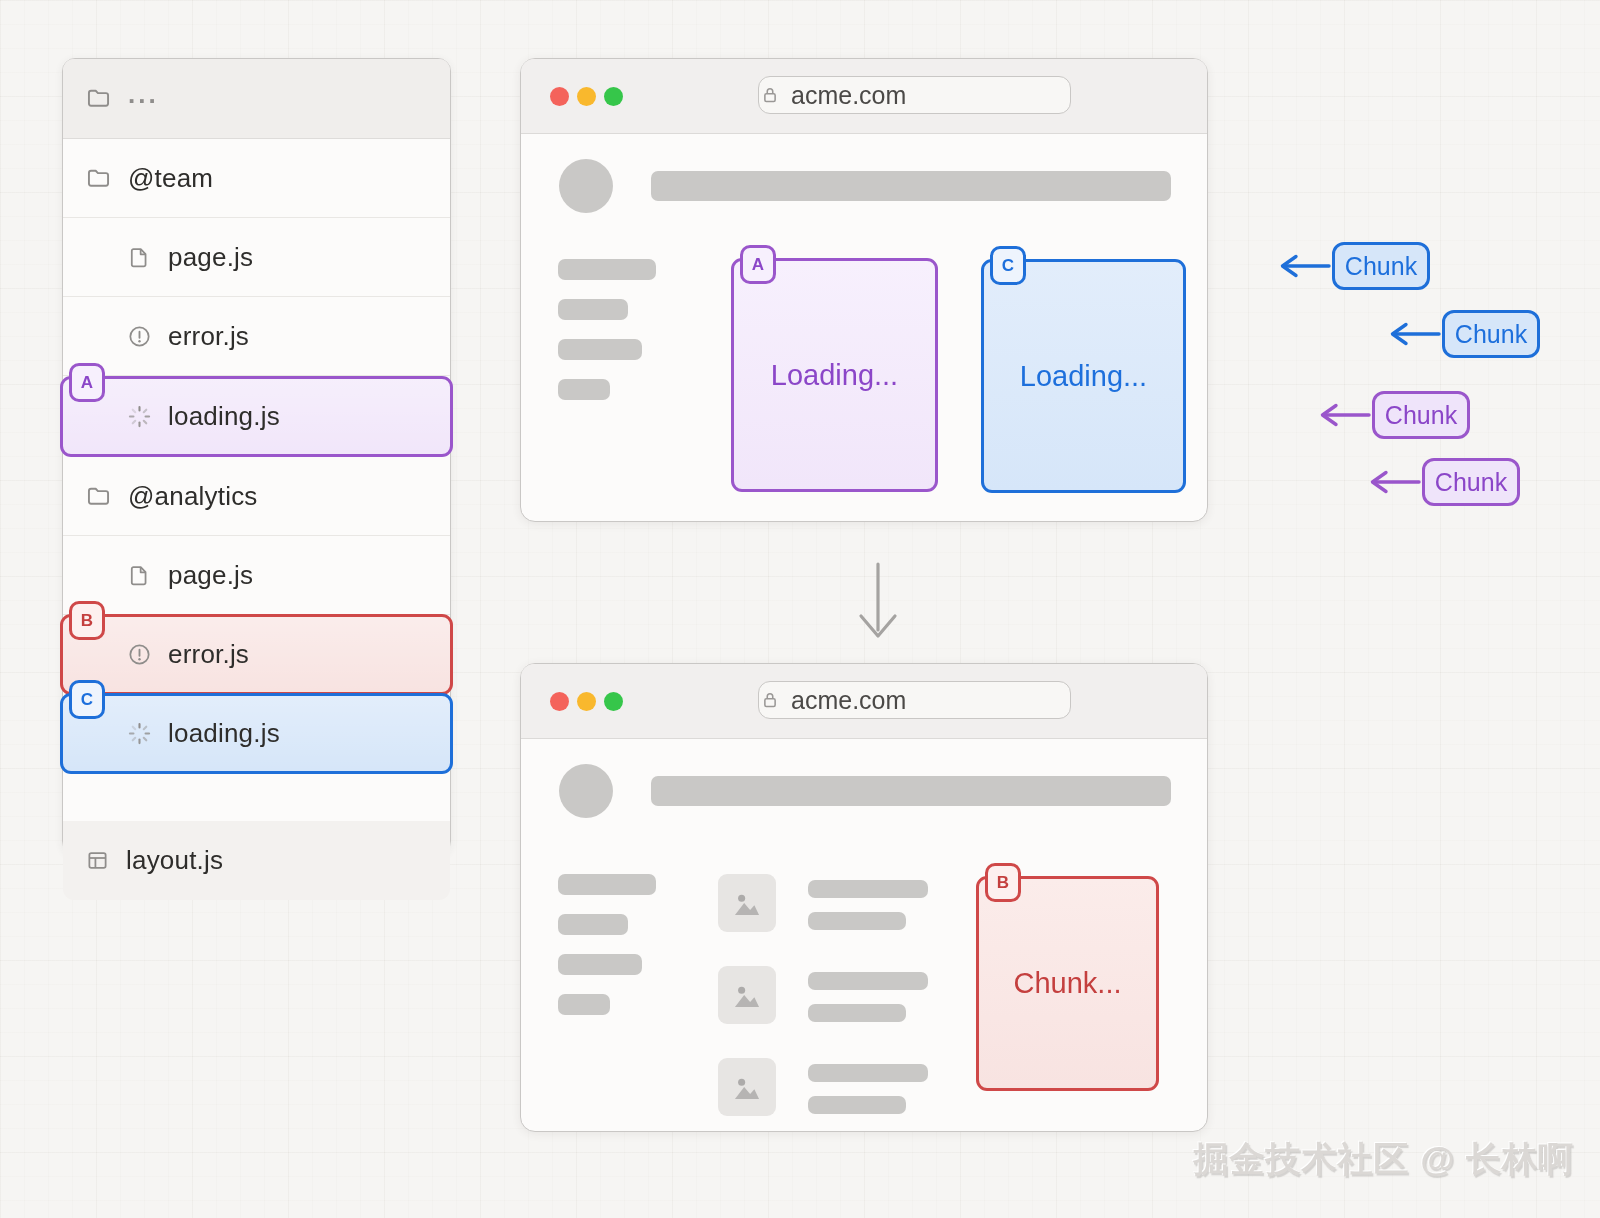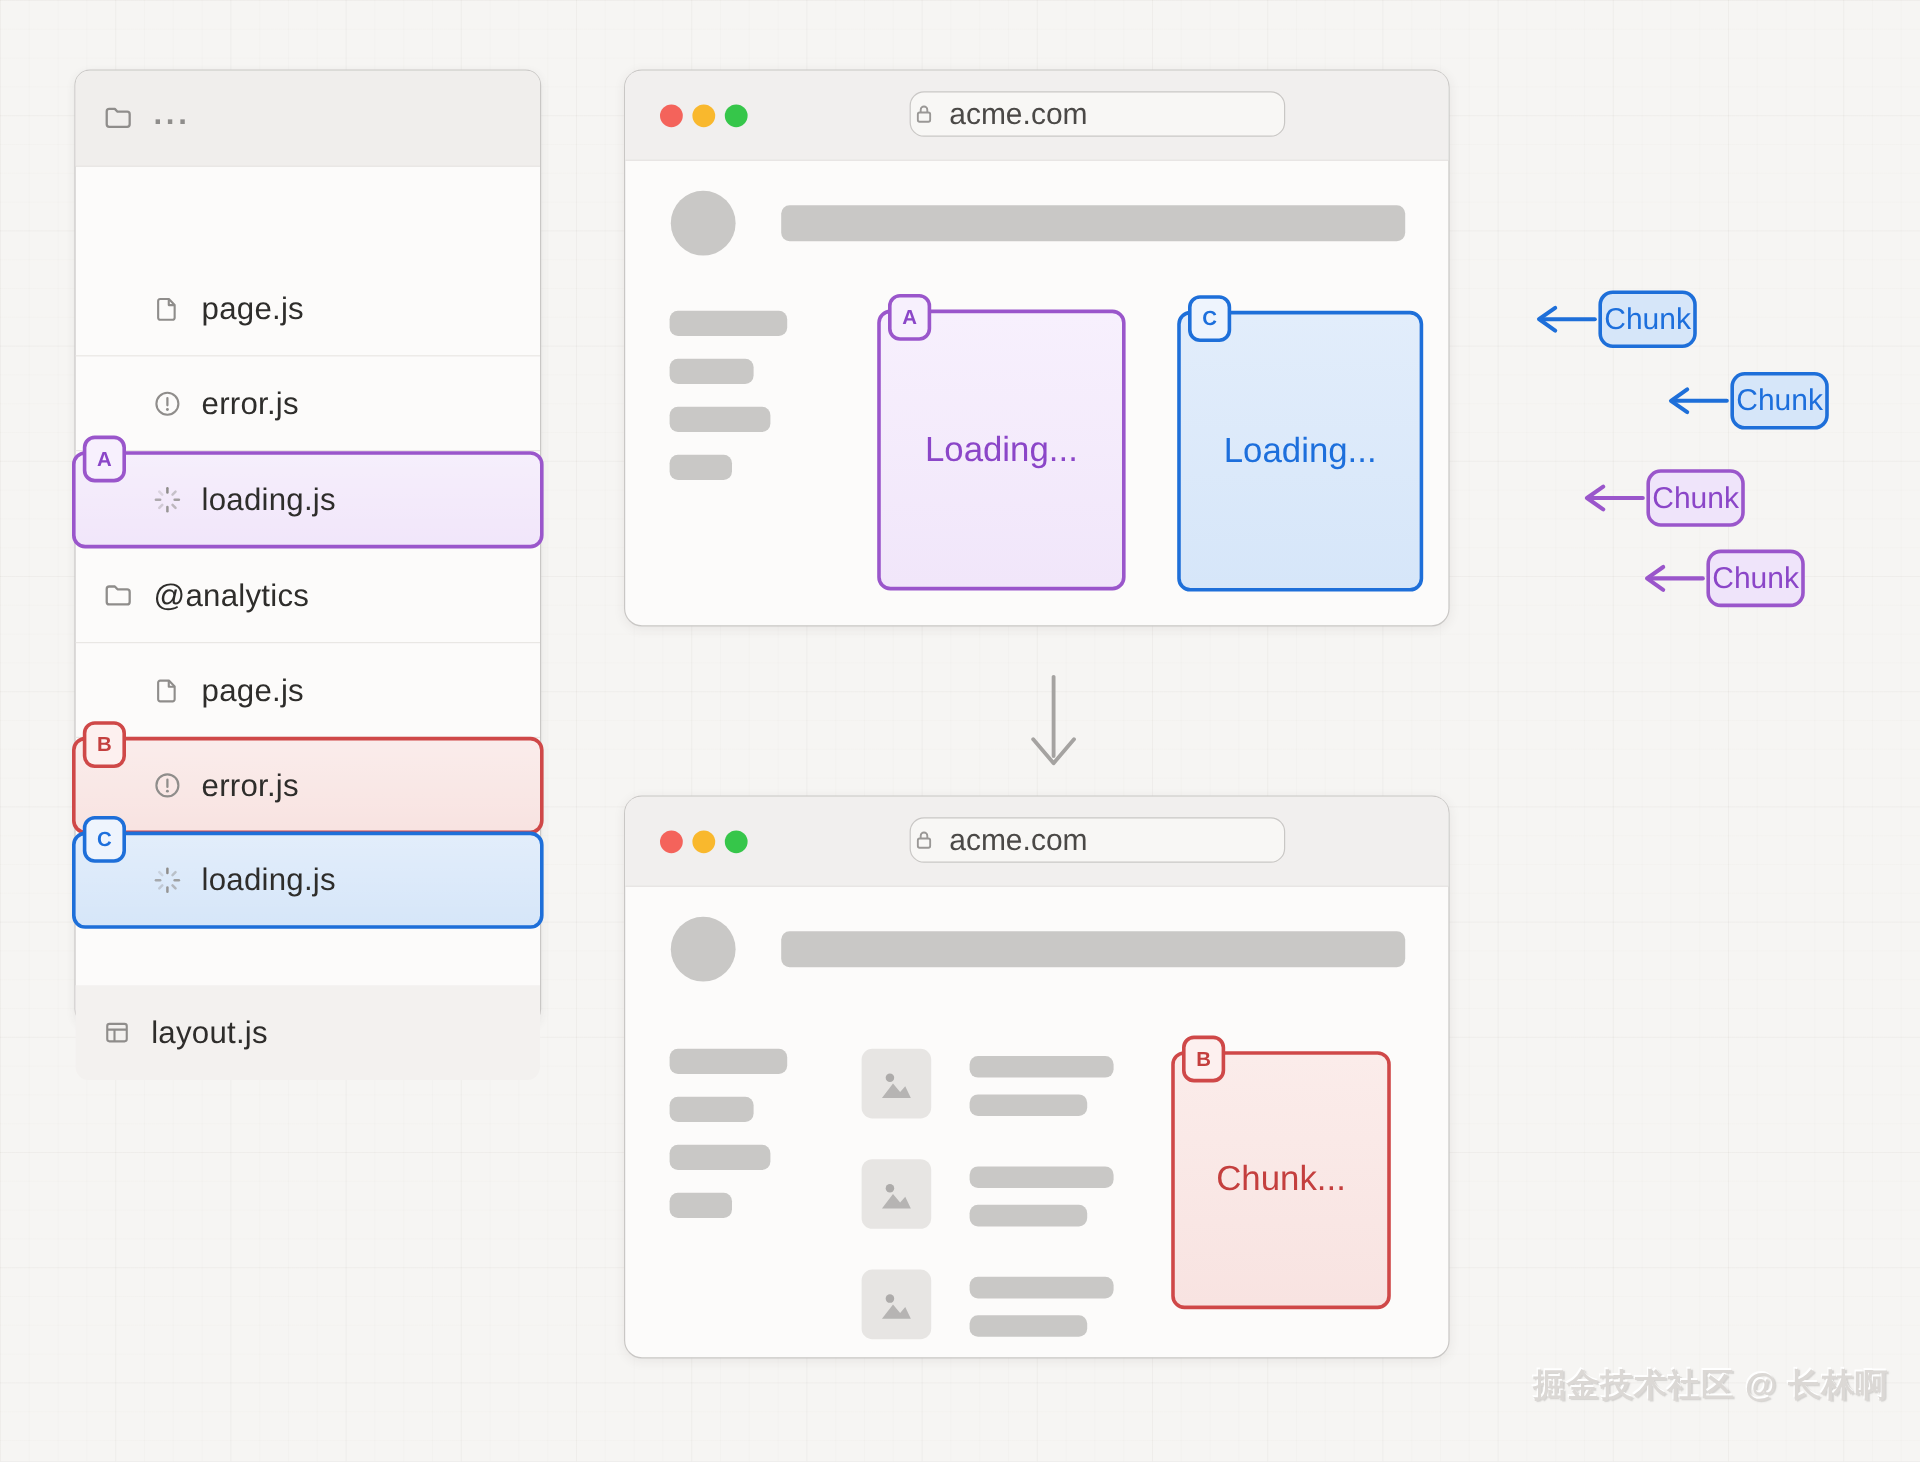--- a/index.html
+++ b/index.html
@@ -55,31 +55,31 @@
   .card{position:absolute;border:3px solid;border-radius:11px;box-sizing:border-box;
     display:flex;align-items:center;justify-content:center;font-size:29px;font-weight:500;}
   .card.purple{border-color:var(--purple-border);color:var(--purple-text);
     background:linear-gradient(180deg,var(--purple-badge),var(--purple-fill));}
   .card.blue{border-color:var(--blue-border);color:var(--blue-text);
     background:linear-gradient(180deg,#e2edfb,var(--blue-fill));}
   .card.red{border-color:var(--red-border);color:var(--red-text);
     background:linear-gradient(180deg,#fbecea,var(--red-fill));}
 
   
-  .chunkbox{position:absolute;width:82px;height:48px;border:3px solid;border-radius:12px;box-sizing:border-box;
+  .chunkbox{position:absolute;width:98px;height:48px;border:3px solid;border-radius:12px;box-sizing:border-box;
     display:flex;align-items:center;justify-content:center;font-size:25px;font-weight:500;}
   .chunkbox.blue{border-color:var(--blue-border);color:var(--blue-text);background:var(--blue-chunk);}
   .chunkbox.purple{border-color:var(--purple-border);color:var(--purple-text);background:var(--purple-chunk);}
   .chunkarrow{position:absolute;width:58px;height:26px;}
   .chunkarrow.blue{color:var(--blue-border);}
   .chunkarrow.purple{color:var(--purple-border);}
 
   .downarrow{position:absolute;left:856px;top:560px;width:44px;height:84px;color:#a5a3a1;}
 
-  .watermark{position:absolute;right:26px;top:1136px;font-size:27px;font-weight:700;color:#dbd8d5;
+  .watermark{position:absolute;right:26px;top:1136px;font-size:35px;font-weight:700;color:#dbd8d5;
     text-shadow:-1px -1px 0 rgba(255,255,255,.95), 1.5px 1.5px 1px rgba(150,146,142,.35);letter-spacing:1px;}
 </style>
 </head>
 <body>
 
 <svg width="0" height="0" style="position:absolute">
   <defs>
     <symbol id="i-folder" viewBox="0 0 24 24">
       <path d="M3.5 7c0-1.05.85-1.9 1.9-1.9h4.1l2 2.1h7.1c1.05 0 1.9.85 1.9 1.9v7.4c0 1.05-.85 1.9-1.9 1.9H5.4c-1.05 0-1.9-.85-1.9-1.9V7z" fill="none" stroke="currentColor" stroke-width="1.7" stroke-linejoin="round"></path>
     </symbol>
@@ -134,20 +134,29 @@
 
     <div class="trow t-header ind0">
       <span class="ticon">
         <svg class="ic" width="27" height="27">
             <use href="#i-folder"></use>
           </svg>
         </span>
       <span class="tlabel dim">...</span>
     </div>
 
+    <div class="trow ind0" style="top:80px;height:79px;">
+      <span class="divline"></span>
+      <span class="ticon">
+        <svg class="ic" width="27" height="27">
+            <use href="#i-folder"></use>
+          </svg>
+        </span>
+      <span class="tlabel">@team</span>
+    </div>
 
     <div class="trow ind1" style="top:159px;height:79px;">
       <span class="divline"></span>
       <span class="ticon">
         <svg class="ic" width="25" height="25">
             <use href="#i-file"></use>
           </svg>
         </span>
       <span class="tlabel">page.js</span>
     </div>

